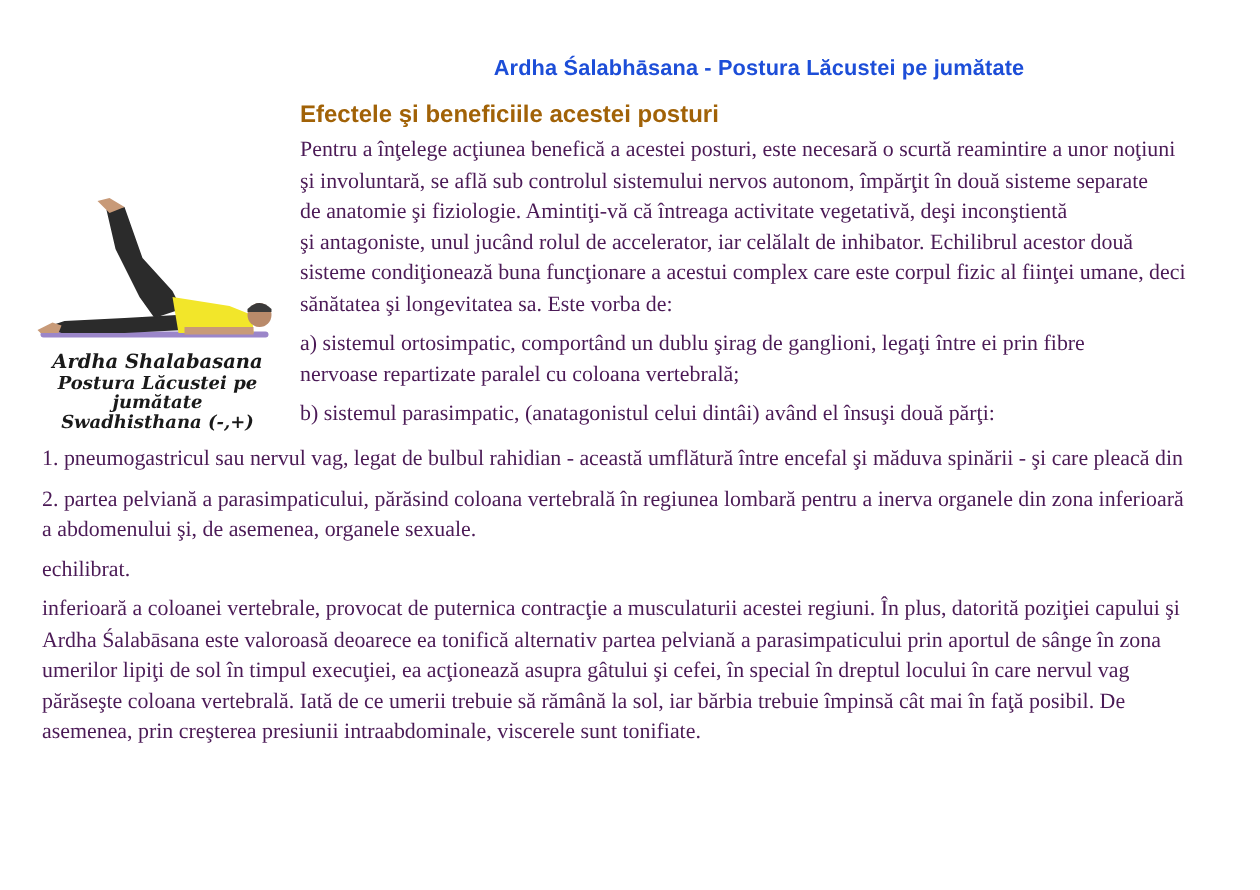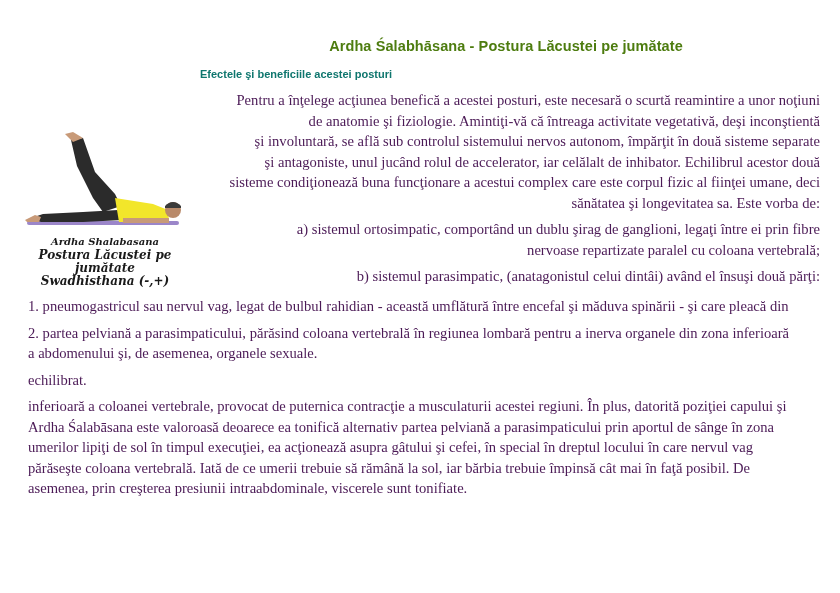--- a/index.html
+++ b/index.html
@@ -1,41 +1,41 @@
 <!DOCTYPE html>
 <html><head>
 <meta charset="utf-8">
 <style>
   html, body { margin: 0; padding: 0; background: #ffffff; }
   body { width: 840px; height: 593px; position: relative; overflow: hidden; }
   .page { position: absolute; left: 0; top: 0; width: 840px; height: 593px; }
   .title {
     position: absolute; left: 200px; top: 38px; width: 612px; text-align: center;
     font-family: "Liberation Sans", sans-serif; font-weight: bold; font-size: 14.5px;
-    color: #4d7c0f; letter-spacing: 0.1px;
+    color: #1d4ed8; letter-spacing: 0.1px;
   }
   .subtitle {
     position: absolute; left: 200px; top: 68px;
-    font-family: "Liberation Sans", sans-serif; font-weight: bold; font-size: 11px;
-    color: #0f766e;
+    font-family: "Liberation Sans", sans-serif; font-weight: bold; font-size: 16px;
+    color: #a16207;
   }
   .figure { position: absolute; left: 20px; top: 132px; width: 170px; }
   .figure svg { display: block; margin-left: 3px; }
   .caption {
     font-family: "DejaVu Serif", serif; font-style: italic; font-weight: bold;
     color: #1a1a1a; text-align: center; width: 170px;
   }
-  .caption .c1 { font-size: 10px; line-height: 15px; margin-top: 5px; }
+  .caption .c1 { font-size: 13px; line-height: 15px; margin-top: 5px; }
   .caption .c2, .caption .c3 { font-size: 12px; line-height: 13px; }
   .body-text {
     font-family: "Liberation Serif", serif; font-size: 14.6px; line-height: 20.5px;
     color: #4b1a56;
   }
   .intro { position: absolute; left: 200px; top: 90px; width: 620px; }
-  .intro p { margin: 0 0 6px 0; text-align: right; }
+  .intro p { margin: 0 0 6px 0; }
   .full { position: absolute; left: 28px; top: 296px; width: 790px; }
   .full p { margin: 0 0 6px 0; }
   .line { display: block; white-space: nowrap; }
 </style>
 </head>
 <body>
 
 <div class="page">
 
   <div class="title">Ardha Śalabhāsana - Postura Lăcustei pe jumătate</div>
@@ -65,22 +65,22 @@
     <div class="caption">
       <div class="c1">Ardha Shalabasana</div>
       <div class="c2">Postura Lăcustei pe jumătate</div>
       <div class="c3">Swadhisthana (-,+)</div>
     </div>
   </div>
 
   <div class="intro body-text">
     <p>
       <span class="line">Pentru a înţelege acţiunea benefică a acestei posturi, este necesară o scurtă reamintire a unor noţiuni</span>
+      <span class="line">şi involuntară, se află sub controlul sistemului nervos autonom, împărţit în două sisteme separate</span>
       <span class="line">de anatomie şi fiziologie. Amintiţi-vă că întreaga activitate vegetativă, deşi inconştientă</span>
-      <span class="line">şi involuntară, se află sub controlul sistemului nervos autonom, împărţit în două sisteme separate</span>
       <span class="line">şi antagoniste, unul jucând rolul de accelerator, iar celălalt de inhibator. Echilibrul acestor două</span>
       <span class="line">sisteme condiţionează buna funcţionare a acestui complex care este corpul fizic al fiinţei umane, deci</span>
       <span class="line">sănătatea şi longevitatea sa. Este vorba de:</span>
     </p>
     <p>
       <span class="line">a) sistemul ortosimpatic, comportând un dublu şirag de ganglioni, legaţi între ei prin fibre</span>
       <span class="line">nervoase repartizate paralel cu coloana vertebrală;</span>
     </p>
     <p>
       <span class="line">b) sistemul parasimpatic, (anatagonistul celui dintâi) având el însuşi două părţi:</span>

